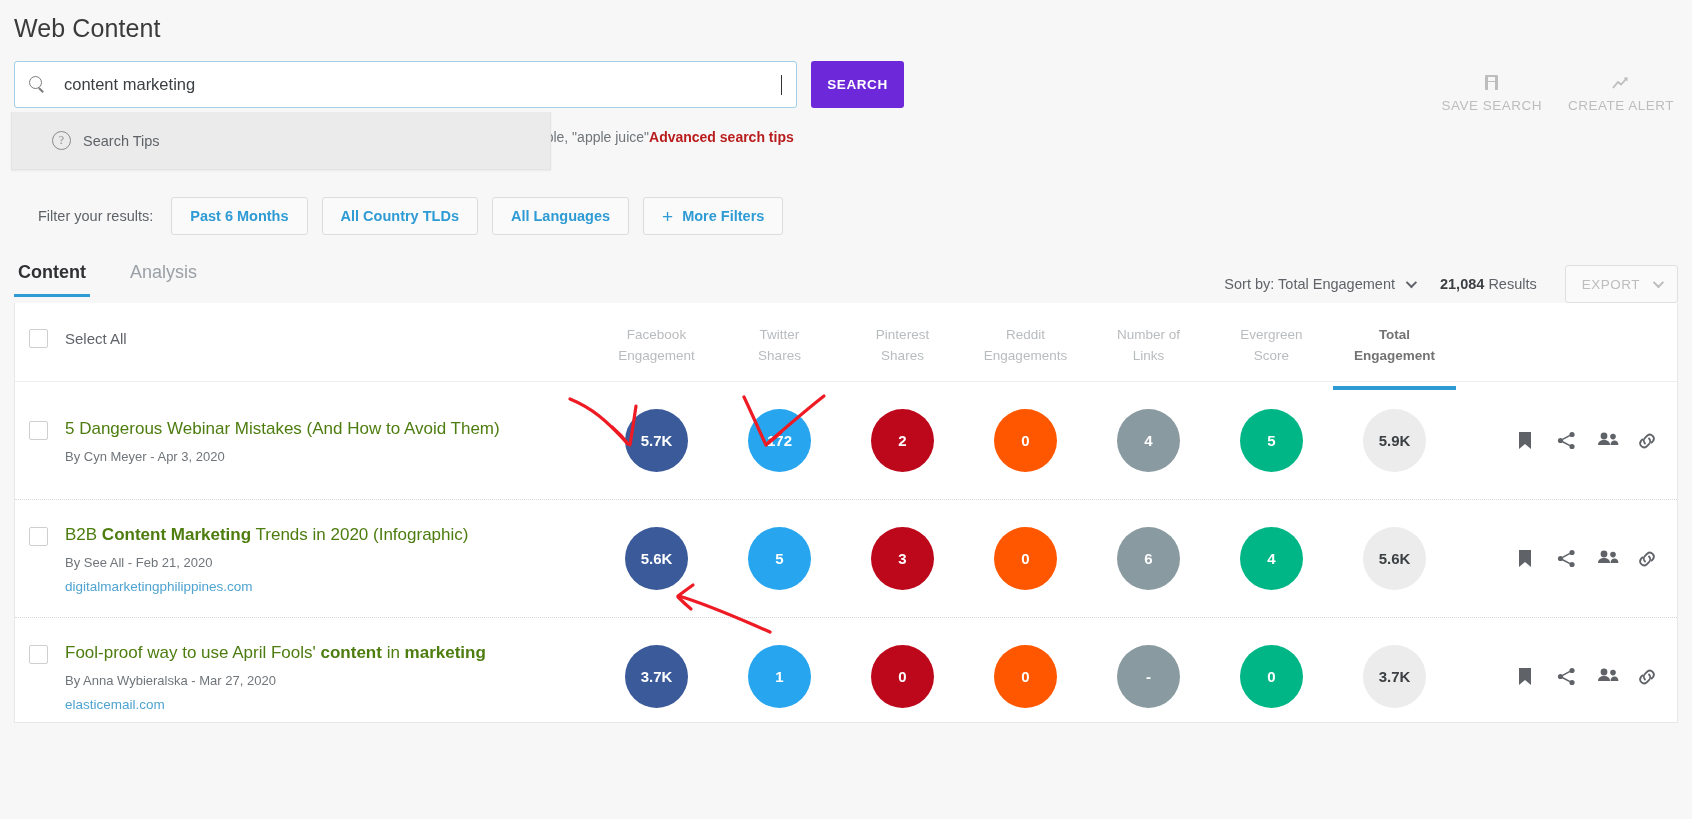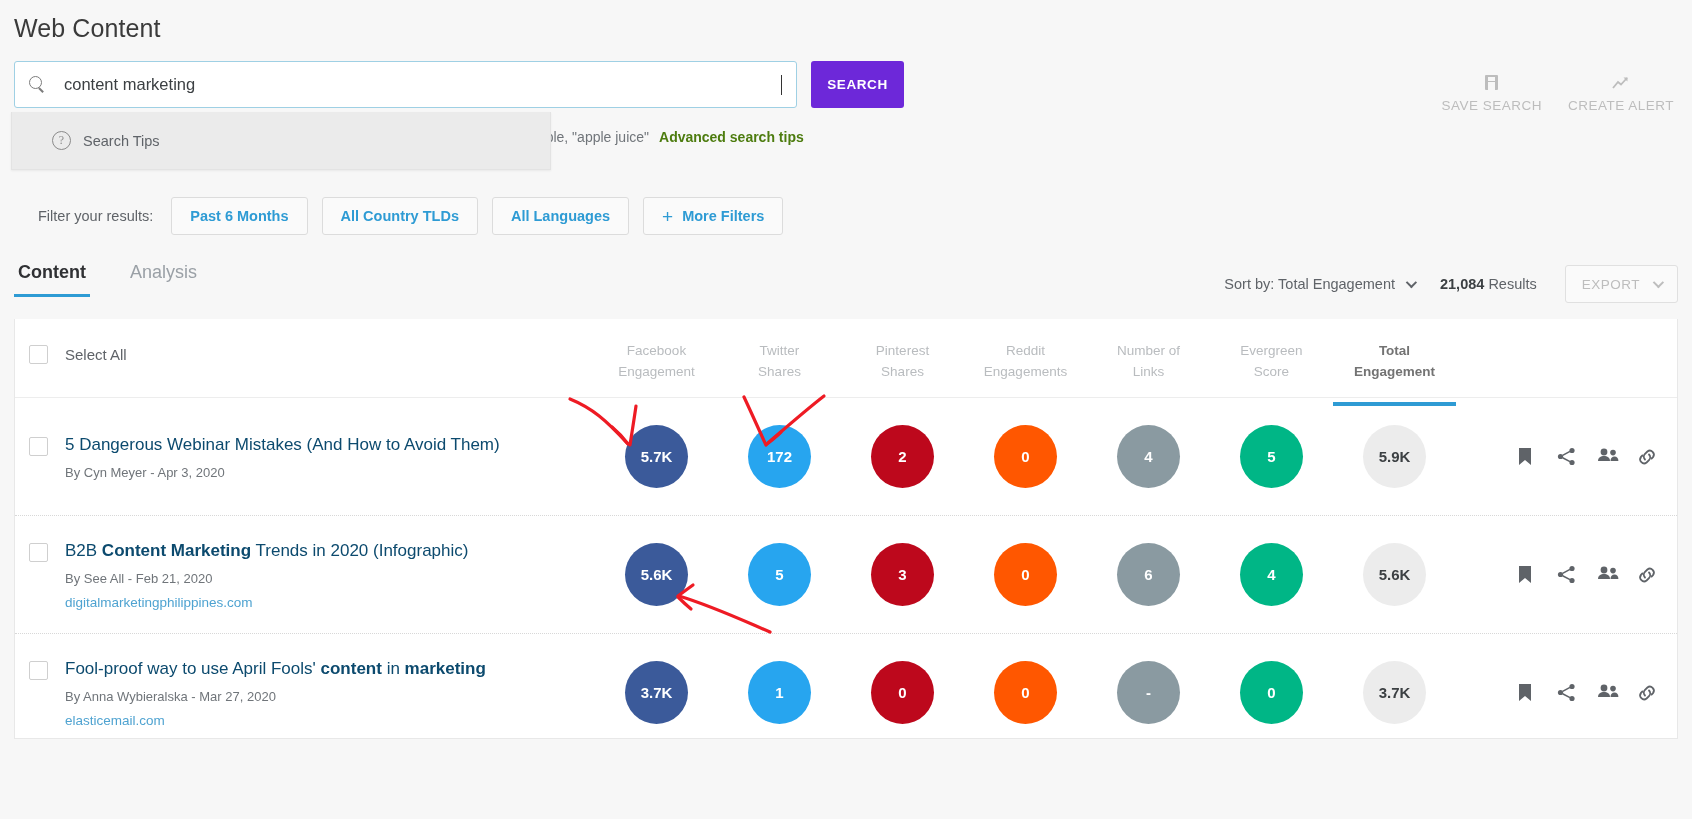--- a/index.html
+++ b/index.html
@@ -84,21 +84,21 @@
     color: #8a8a8a; font-size: 12px; line-height: 16px; text-align: center;
     margin-right: 12px; flex: none; font-family: "Liberation Serif", serif;
   }
   .tips-label { font-size: 14.5px; color: #5f6368; }
 
   .hint-row {
     position: absolute; left: 14px; top: 129px;
     font-size: 14px; color: #70757a; z-index: 1;
     white-space: nowrap;
   }
-  .hint-link { color: #4d7c0f; font-weight: bold; margin-left: 10px; cursor: pointer; }
+  .hint-link { color: #b91c1c; font-weight: bold; cursor: pointer; }
 
   
   .filter-bar {
     position: absolute; left: 14px; top: 197px;
     display: flex; align-items: center;
   }
   .filter-label { font-size: 14.5px; color: #5f6368; margin-right: 18px; margin-left: 24px; }
   .filter-btn {
     height: 38px; border: 1px solid #dcdcdc; border-radius: 3px; background: #fafafa;
     color: #2e9bd4; font-size: 14.5px; font-weight: bold;
@@ -132,21 +132,21 @@
   .results-count b { color: #3c4043; font-weight: bold; }
   .export-btn {
     margin-left: 28px; height: 38px; border: 1px solid #e0e0e0; background: #fafafa;
     color: #bdbdbd; font-size: 13.5px; letter-spacing: .5px;
     padding: 0 16px; display: flex; align-items: center; border-radius: 3px; cursor: pointer;
   }
   .export-btn .chev { border-color: #bdbdbd; margin-left: 13px; }
 
   
   .card {
-    position: absolute; left: 14px; top: 319px; width: 1664px; height: 420px;
+    position: absolute; left: 14px; top: 303px; width: 1664px; height: 420px;
     background: #fff; border: 1px solid #e8e8e8; border-top: none;
     overflow: hidden;
   }
   .thead { height: 78px; display: flex; align-items: flex-start; position: relative; }
   .select-all {
     display: flex; align-items: center; padding: 26px 0 0 14px; width: 580px; flex: none;
   }
   .cbox {
     width: 19px; height: 19px; border: 1.5px solid #cfcfcf; border-radius: 2px;
     background: #fff; margin-right: 17px; flex: none; cursor: pointer;
@@ -164,21 +164,21 @@
   }
 
   .row {
     height: 118px; display: flex; align-items: center;
     border-top: 1px solid #ededed; position: relative;
   }
   .row.dotted { border-top: 1px dotted #d8d8d8; }
   .row-main { width: 580px; flex: none; display: flex; align-items: flex-start; padding-left: 14px; }
   .row-main .cbox { margin-top: 4px; }
   .row-text { padding-right: 10px; }
-  .row-title { font-size: 17px; color: #0c4a6e; line-height: 1.42; }
+  .row-title { font-size: 17px; color: #4d7c0f; line-height: 1.42; }
   .row-title b { font-weight: bold; }
   .row-meta { font-size: 13px; color: #70757a; margin-top: 8px; }
   .row-domain { font-size: 13.5px; color: #4fa3d1; margin-top: 9px; cursor: pointer; }
 
   .circles { display: flex; align-items: center; flex: none; }
   .cwrap { width: 123px; display: flex; justify-content: center; align-items: center; }
   .circle {
     width: 63px; height: 63px; border-radius: 50%;
     display: flex; align-items: center; justify-content: center;
     color: #fff; font-size: 15px; font-weight: bold;

